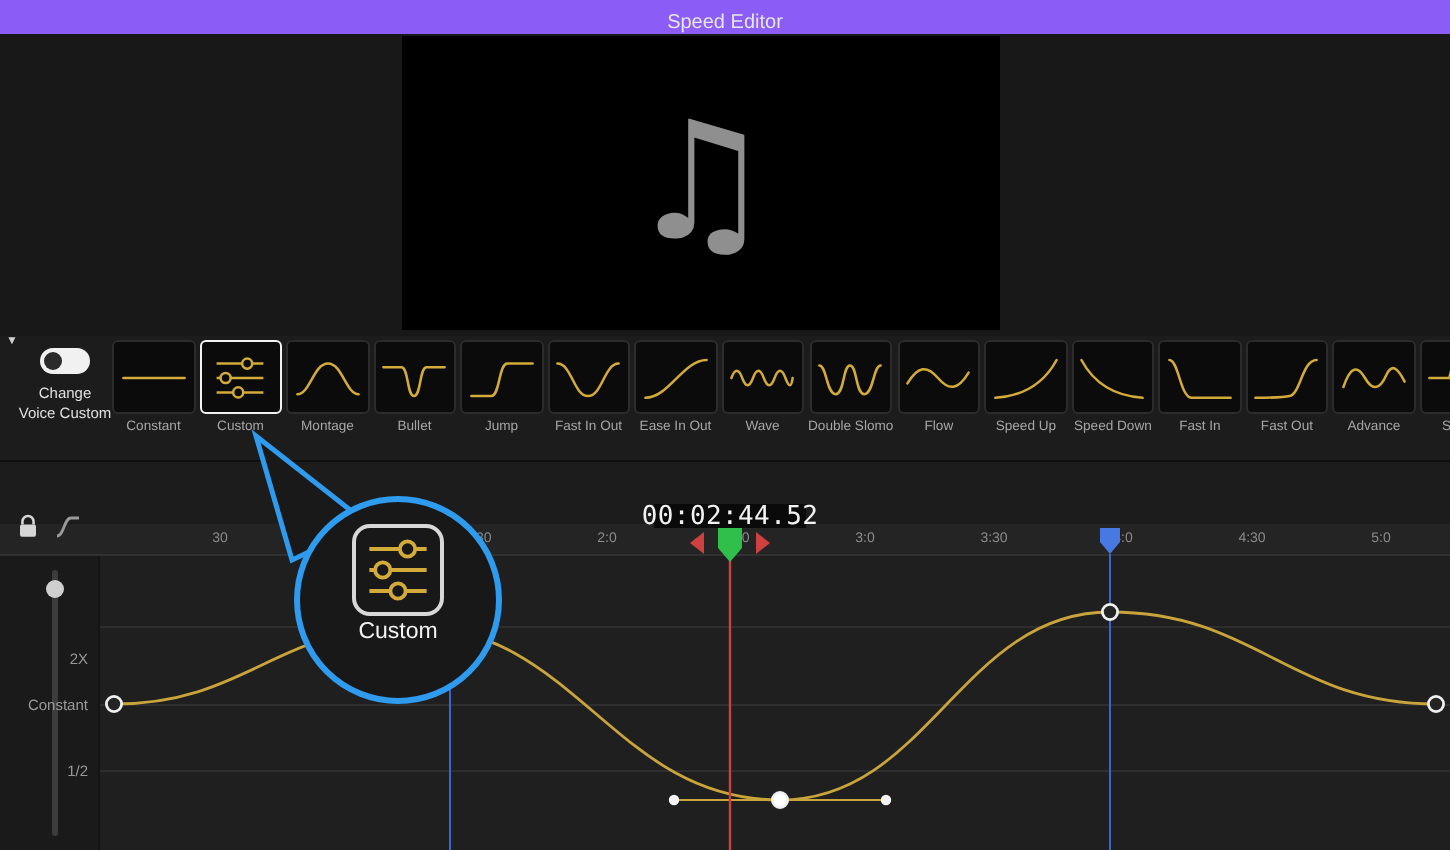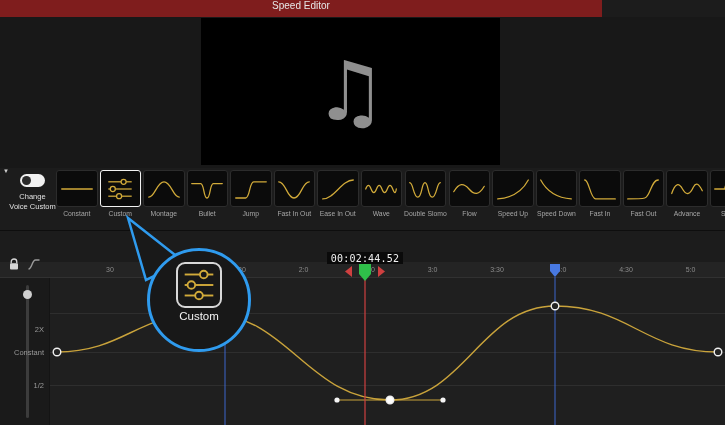--- a/index.html
+++ b/index.html
@@ -1,20 +1,20 @@
 <!DOCTYPE html>
 <html><head>
 <meta charset="utf-8">
 <style>
   *{box-sizing:border-box;margin:0;padding:0}
   body{margin:0;background:#101010}
   .stage{position:relative;width:725px;height:425px;overflow:hidden;background:#1c1c1c;
     font-family:"Liberation Sans","DejaVu Sans",sans-serif;color:#ddd;}
-  .titlebar{position:absolute;left:0;top:0;width:602px;height:17px;background:#7f1d1d;
-    display:flex;align-items:flex-start;justify-content:center;font-size:10px;color:#e6e6e6;z-index:2}
+  .titlebar{position:absolute;left:0;top:0;width:725px;height:17px;background:#8b5cf6;
+    display:flex;align-items:flex-end;justify-content:center;font-size:10px;color:#e6e6e6;z-index:2}
   .preview{position:absolute;left:0;top:17px;width:725px;height:151px;background:#181818}
   .video{position:absolute;left:201px;top:1px;width:299px;height:147px;background:#000;
     display:flex;align-items:center;justify-content:center}
   .note{font-family:"DejaVu Sans",sans-serif;font-size:82px;color:#8f8f8f;line-height:1}
   .collapse-arrow{position:absolute;left:3px;top:168px;font-size:6px;color:#cfcfcf;z-index:3}
   .voice{position:absolute;left:0;top:174px;width:65px;text-align:center}
   .toggle{position:relative;width:25px;height:13px;border-radius:7px;background:#f1f1f1;margin:0 auto 5px}
   .toggle-knob{position:absolute;left:2px;top:2px;width:9px;height:9px;border-radius:50%;background:#2b2b2b}
   .voice-label{font-size:7.5px;color:#e0e0e0;line-height:1.3}
   .preset-strip{position:absolute;left:56px;top:170px;width:669px;height:58px;display:flex;gap:2px;overflow:hidden}
@@ -30,21 +30,21 @@
   .rlabel{position:absolute;top:3.5px;font-size:7px;color:#8b8b8b;transform:translateX(-50%)}
   .curve-canvas{position:absolute;left:0;top:278px;width:725px;height:147px;background:#1f1f1f}
   .grid{position:absolute;left:50px;right:0;height:1px;background:#2e2e2e}
   .left-col{position:absolute;left:0;top:278px;width:50px;height:147px;background:#1a1a1a;
     border-right:1px solid #141414;z-index:3}
   .rowlabel{position:absolute;right:5px;font-size:7.5px;color:#999}
   .vtrack{position:absolute;left:26px;top:7px;width:3px;height:133px;background:#3c3c3c;border-radius:2px}
   .vknob{position:absolute;left:-3px;top:5px;width:9px;height:9px;border-radius:50%;background:#cfcfcf}
   .overlay-svg{position:absolute;left:0;top:262px;width:725px;height:163px;z-index:5;pointer-events:none}
   .timebox{position:absolute;left:327px;top:252px;width:76px;height:12px;background:#0a0a0a;color:#f2f2f2;
-    font-size:10px;display:flex;align-items:center;justify-content:center;z-index:6;
+    font-size:13px;display:flex;align-items:center;justify-content:center;z-index:6;
     font-family:"DejaVu Sans Mono",monospace;letter-spacing:.2px}
   .callout-tri{position:absolute;left:118px;top:214px;z-index:39}
   .callout{position:absolute;left:147px;top:248px;width:104px;height:104px;border-radius:50%;
     border:3px solid #2f9bee;background:#181818;z-index:40;display:flex;flex-direction:column;align-items:center}
   .callout-icon{margin-top:11px;width:46px;height:46px;border:2px solid #d8d8d8;border-radius:9px;
     display:flex;align-items:center;justify-content:center}
   .callout-label{margin-top:2px;font-size:11.5px;color:#f2f2f2}
 </style>
 </head>
 <body>

